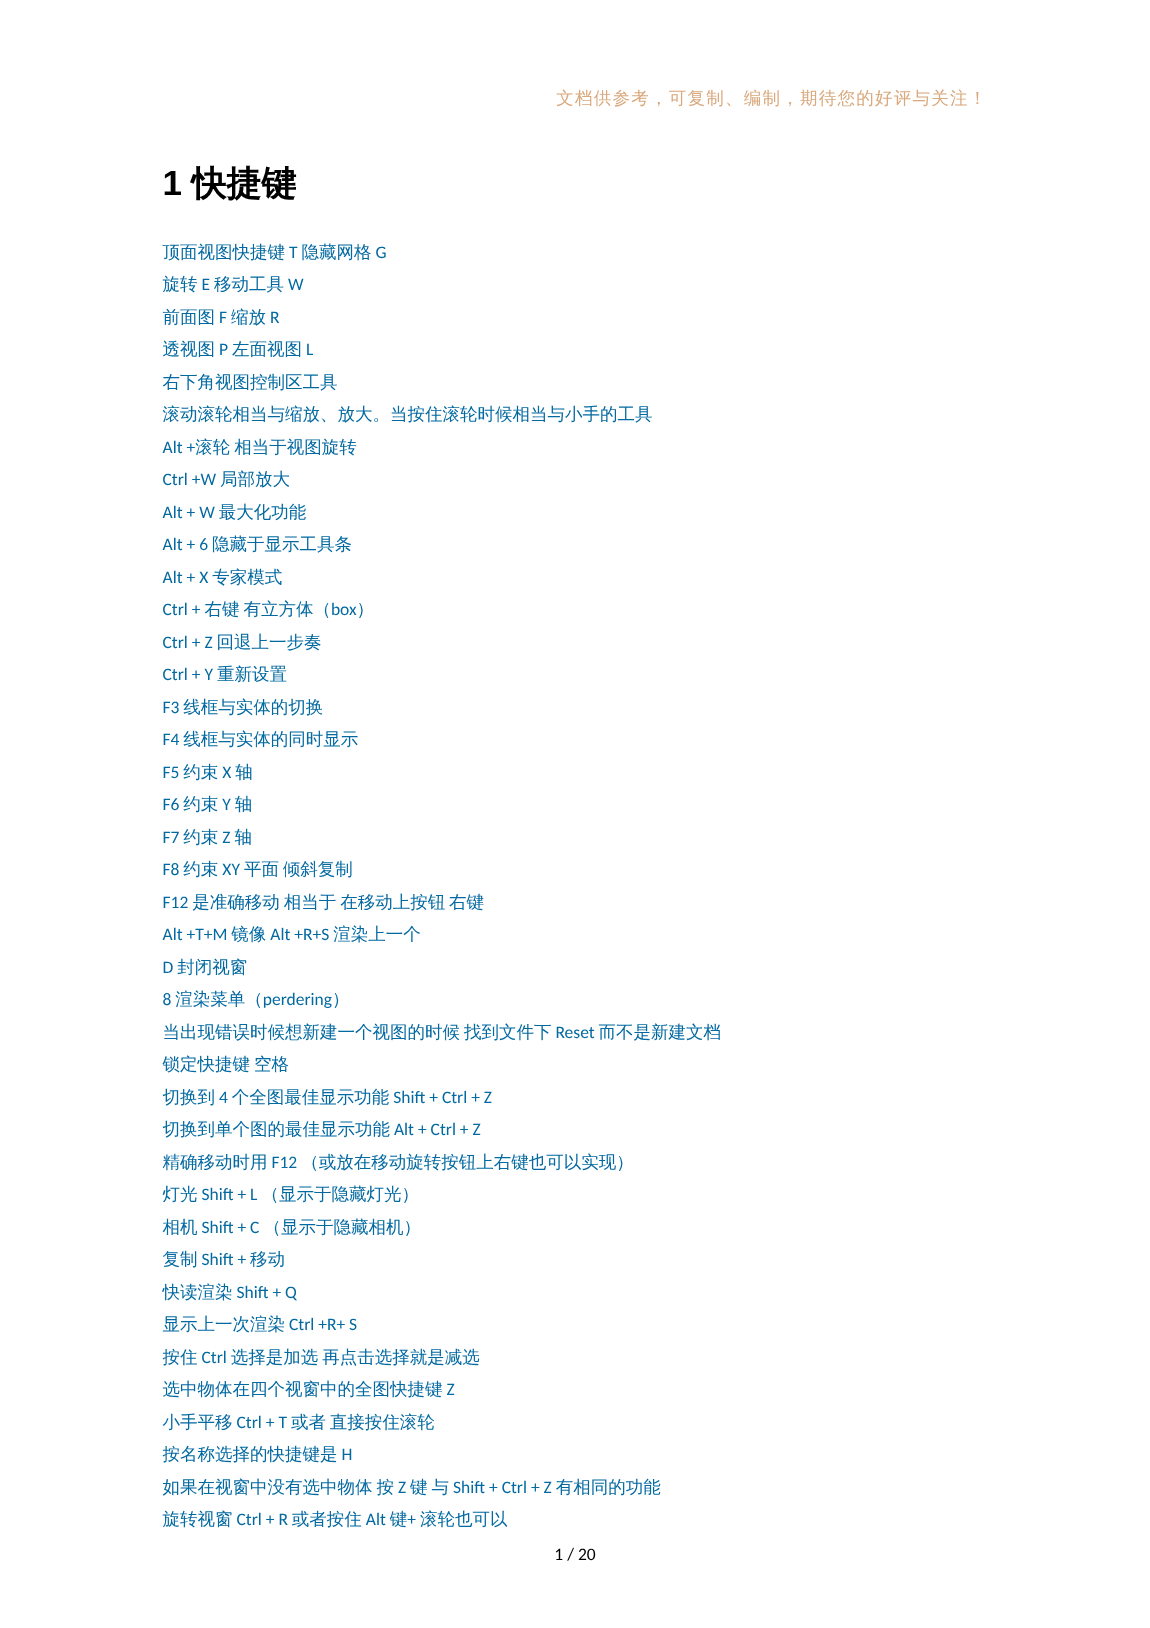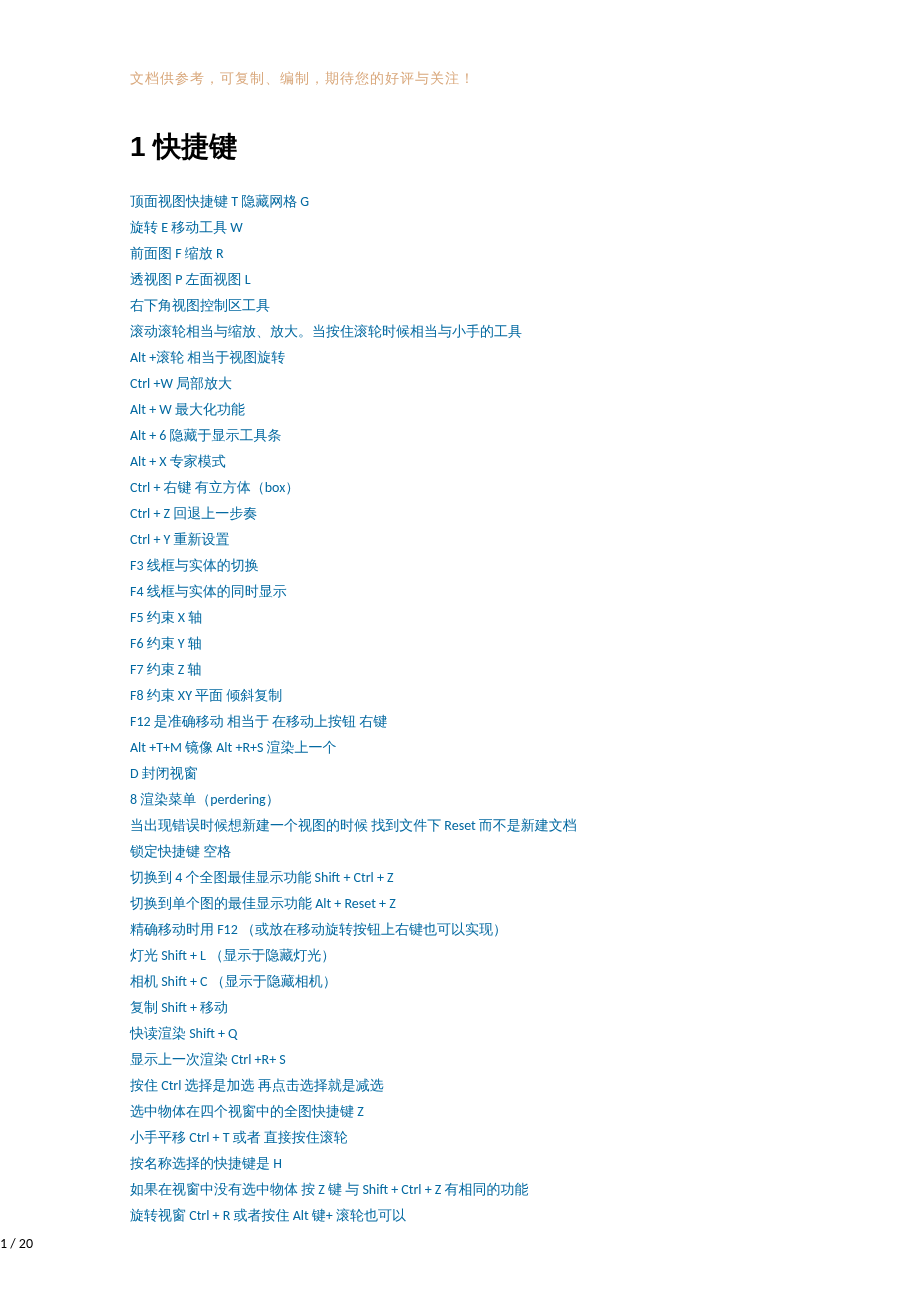--- a/index.html
+++ b/index.html
@@ -11,21 +11,21 @@
       width: 920px;
       height: 1302px;
       background: #ffffff;
       font-family: "SimSun", "宋体", serif;
       position: relative;
     }
     .page {
       padding: 70px 130px 60px 130px;
     }
     .header-note {
-      text-align: left;
+      text-align: right;
       font-size: 14px;
       color: #d9a87c;
       font-family: "SimSun", "宋体", serif;
       margin-bottom: 40px;
       letter-spacing: 1px;
     }
     .heading {
       font-size: 28px;
       font-weight: bold;
       color: #000;
@@ -37,20 +37,21 @@
       line-height: 26px;
       color: #0369a1;
       font-family: "SimSun", "宋体", "Calibri", serif;
       white-space: pre-wrap;
     }
     .page-number {
       position: absolute;
       bottom: 50px;
       left: 0;
       right: 0;
+      text-align: center;
       font-size: 14px;
       color: #000;
       font-family: "Calibri", sans-serif;
       margin-top: 44px;
     }
   </style>
 </head>
 <body>
 
 <div class="page">
@@ -77,21 +78,21 @@
       <div class="content-line">F6 约束 Y 轴</div>
       <div class="content-line">F7 约束 Z 轴</div>
       <div class="content-line">F8 约束 XY 平面 倾斜复制</div>
       <div class="content-line">F12 是准确移动 相当于 在移动上按钮 右键</div>
       <div class="content-line">Alt +T+M 镜像 Alt +R+S 渲染上一个</div>
       <div class="content-line">D 封闭视窗</div>
       <div class="content-line">8 渲染菜单（perdering）</div>
       <div class="content-line">当出现错误时候想新建一个视图的时候 找到文件下 Reset 而不是新建文档</div>
       <div class="content-line">锁定快捷键 空格</div>
       <div class="content-line">切换到 4 个全图最佳显示功能 Shift + Ctrl + Z</div>
-      <div class="content-line">切换到单个图的最佳显示功能 Alt + Reset + Z</div>
+      <div class="content-line">切换到单个图的最佳显示功能 Alt + Ctrl + Z</div>
       <div class="content-line">精确移动时用 F12 （或放在移动旋转按钮上右键也可以实现）</div>
       <div class="content-line">灯光 Shift + L （显示于隐藏灯光）</div>
       <div class="content-line">相机 Shift + C （显示于隐藏相机）</div>
       <div class="content-line">复制 Shift + 移动</div>
       <div class="content-line">快读渲染 Shift + Q</div>
       <div class="content-line">显示上一次渲染 Ctrl +R+ S</div>
       <div class="content-line">按住 Ctrl 选择是加选 再点击选择就是减选</div>
       <div class="content-line">选中物体在四个视窗中的全图快捷键 Z</div>
       <div class="content-line">小手平移 Ctrl + T 或者 直接按住滚轮</div>
       <div class="content-line">按名称选择的快捷键是 H</div>

